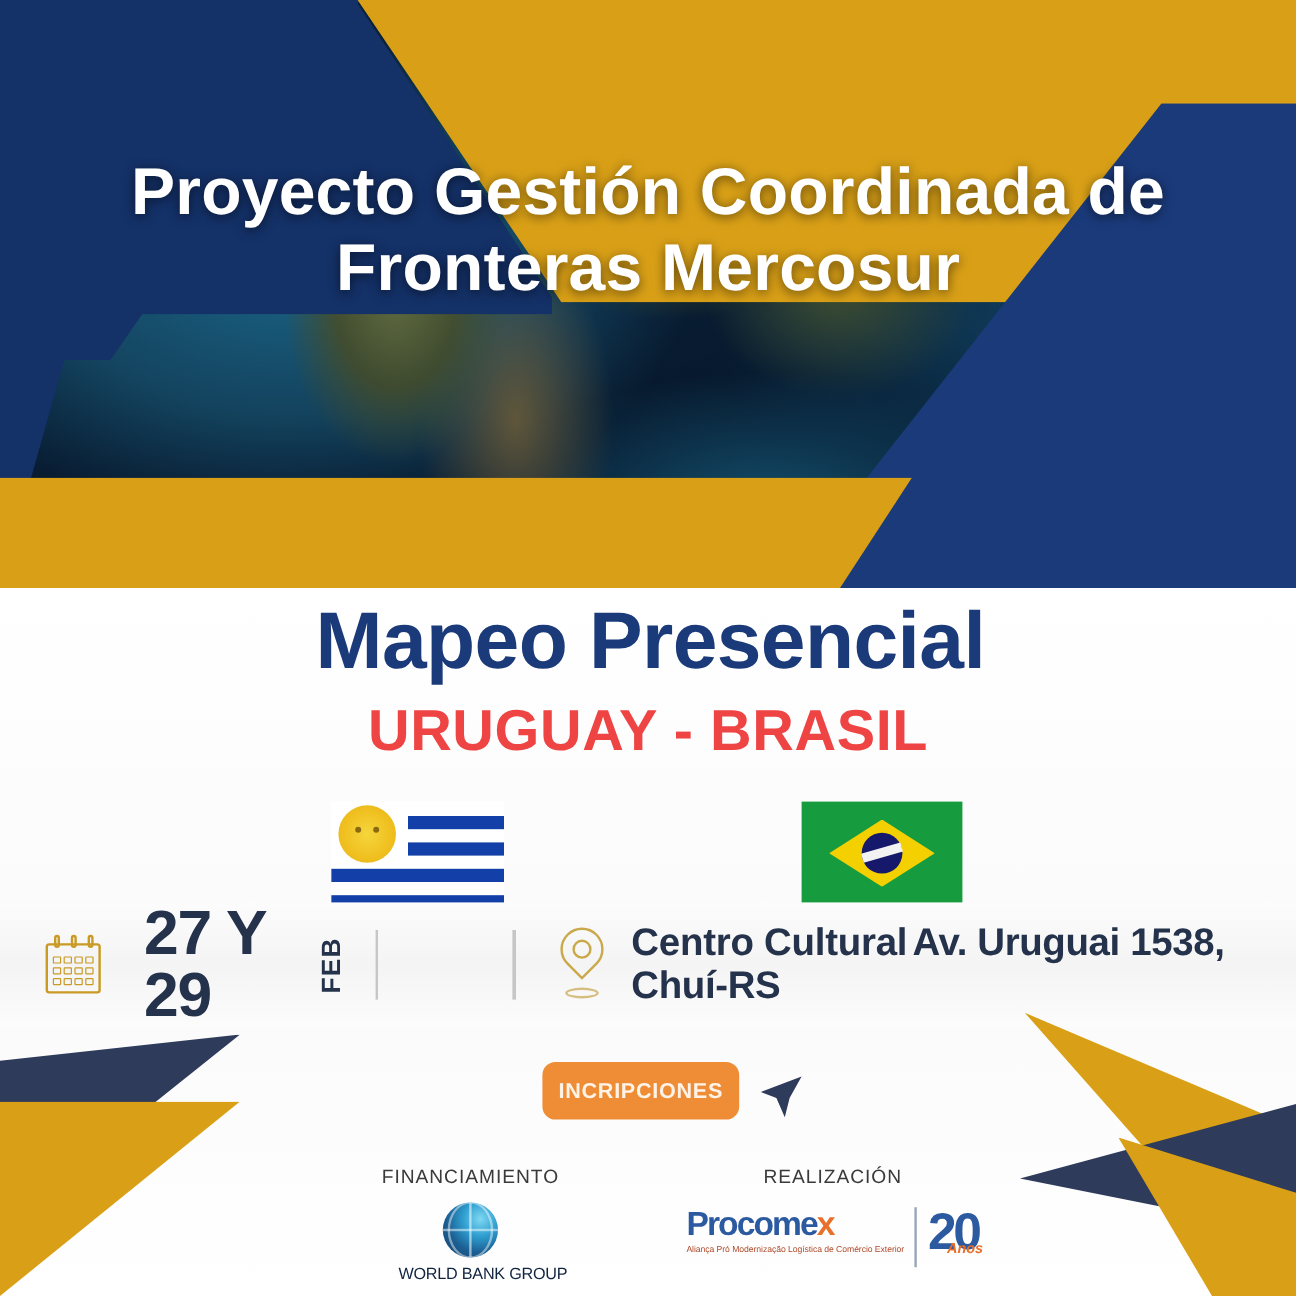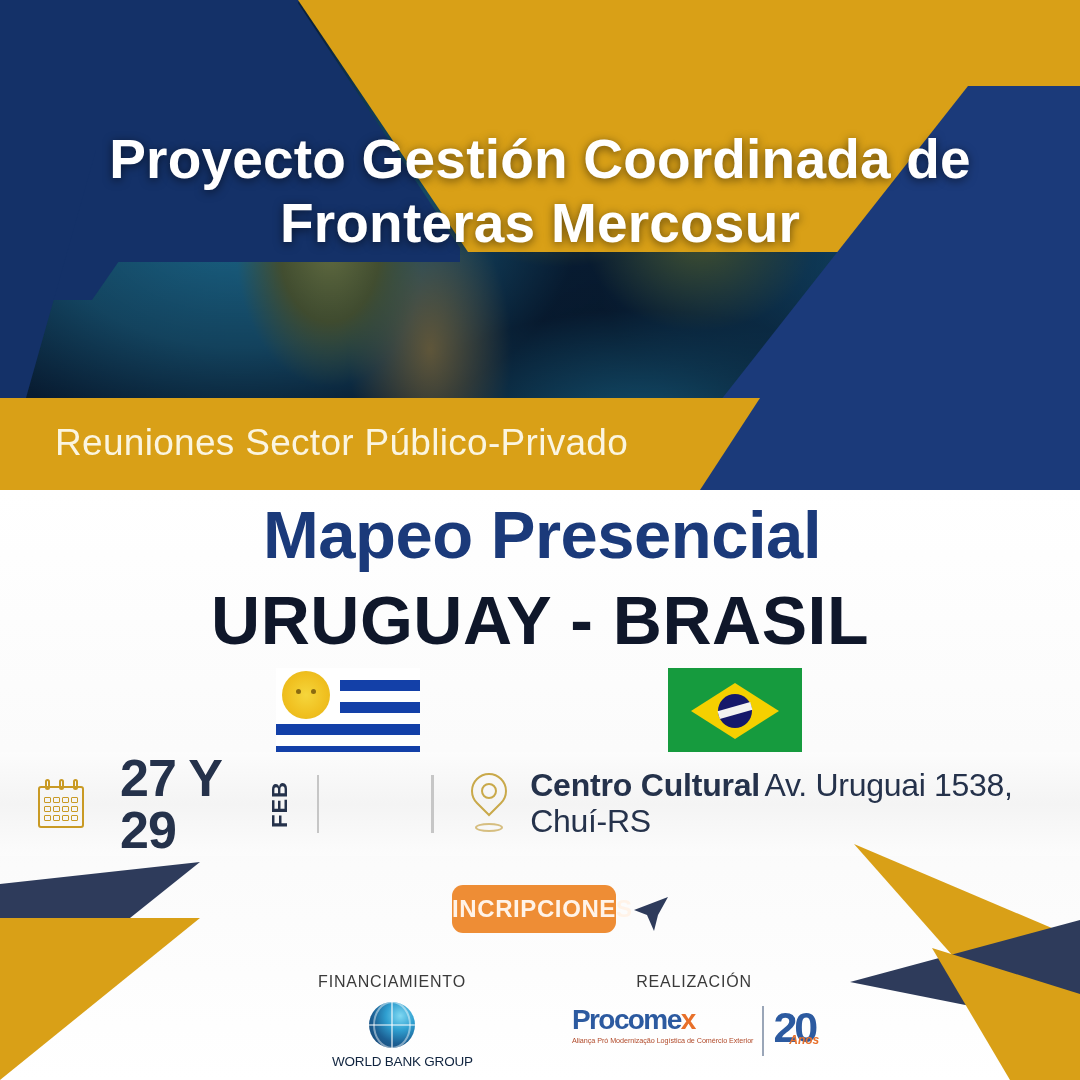--- a/index.html
+++ b/index.html
@@ -85,21 +85,21 @@
     background:linear-gradient(180deg,#ffffff 0%,#fafafa 55%,#ffffff 100%);
   }
 
   .headline-1 {
     position:absolute; left:4px; right:0; top:500px; text-align:center;
     color:#1B3A7A; font-size:67px; font-weight:bold; line-height:1.05;
     letter-spacing:-.5px;
   }
   .headline-2 {
     position:absolute; left:0; right:0; top:585px; text-align:center;
-    color:#0f172a; font-size:68px; font-weight:bold; line-height:1.05;
+    color:#ef4444; font-size:48px; font-weight:bold; line-height:1.05;
     letter-spacing:.5px;
   }
 
   
   .flags { position:absolute; left:0; right:0; top:668px; height:86px; }
   .flag-uy {
     position:absolute; left:276px; top:0; width:144px; height:86px;
     background:#ffffff; overflow:hidden;
   }
   .uy-stripe { position:absolute; background:#1340A8; height:11px; }
@@ -206,29 +206,29 @@
   .icon-pin .base {
     position:absolute; left:9px; bottom:3px; width:28px; height:9px;
     border:2px solid #D6BE80; border-radius:50%;
   }
   .loc-text { margin-left:18px; line-height:1.12; }
   .loc-l1 {
     color:#25324B; font-size:32px; font-weight:bold; text-align:center;
     letter-spacing:-.2px;
   }
   .loc-l2 {
-    color:#25324B; font-size:32px; font-weight:normal; text-align:center;
+    color:#25324B; font-size:32px; font-weight:bold; text-align:center;
     letter-spacing:-.3px;
   }
 
   
   .cta-btn {
     position:absolute; left:452px; top:885px; width:164px; height:48px;
     background:#EE8D35; border-radius:11px; border:none;
-    color:#FFF3E8; font-size:24px; font-weight:bold; letter-spacing:.6px;
+    color:#FFF3E8; font-size:18px; font-weight:bold; letter-spacing:.6px;
     font-family:"Liberation Sans", sans-serif; cursor:pointer;
   }
   .cursor-arrow {
     position:absolute; left:630px; top:893px; width:40px; height:44px;
   }
 
   
   .spon-label {
     position:absolute; color:#3a3a3a; font-size:16px; letter-spacing:.8px;
     text-align:center; width:240px;
@@ -315,21 +315,20 @@
     <div class="wedge wedge-tl-navy"></div>
     <div class="wedge wedge-top-navy-left"></div>
     <div class="wedge wedge-top-gold"></div>
     <div class="wedge wedge-right-navy"></div>
     <div class="wedge wedge-left-navy-strip"></div>
 
     <div class="hero-title">Proyecto Gestión Coordinada de Fronteras Mercosur</div>
   </div>
 
   <div class="gold-band"></div>
-  <div class="gold-band-text">Reuniones Sector Público-Privado</div>
 
   <div class="main-white"></div>
 
   <div class="headline-1">Mapeo Presencial</div>
   <div class="headline-2">URUGUAY - BRASIL</div>
 
   <div class="flags">
     <div class="flag-uy">
       <div class="uy-stripe uy-s1"></div>
       <div class="uy-stripe uy-s2"></div>

